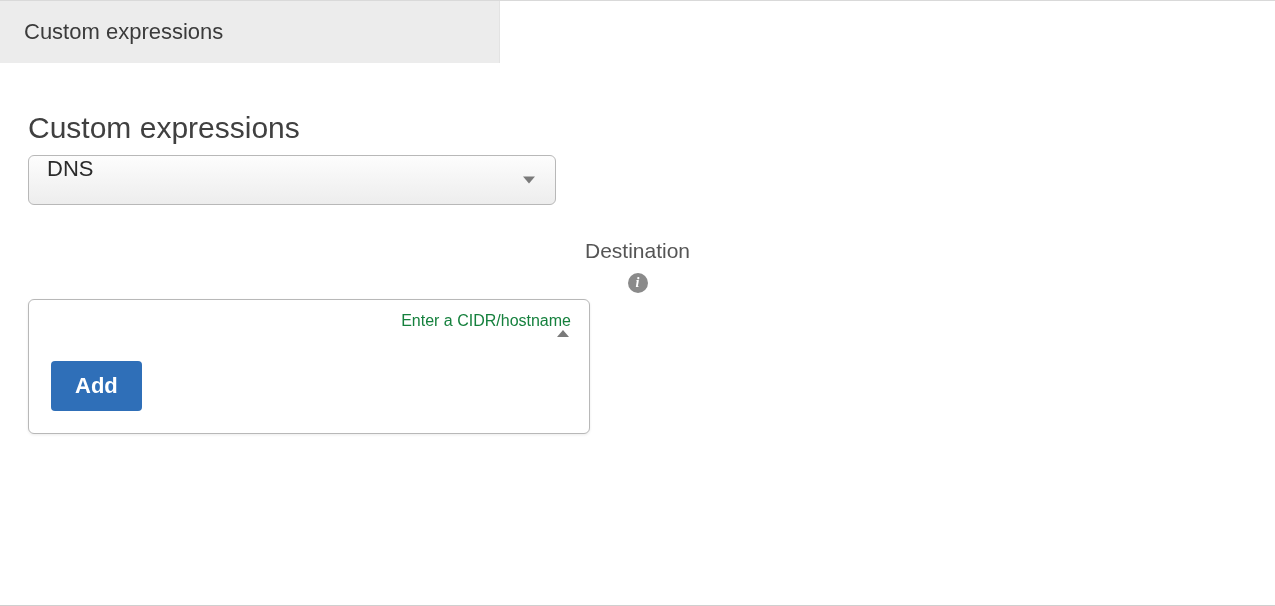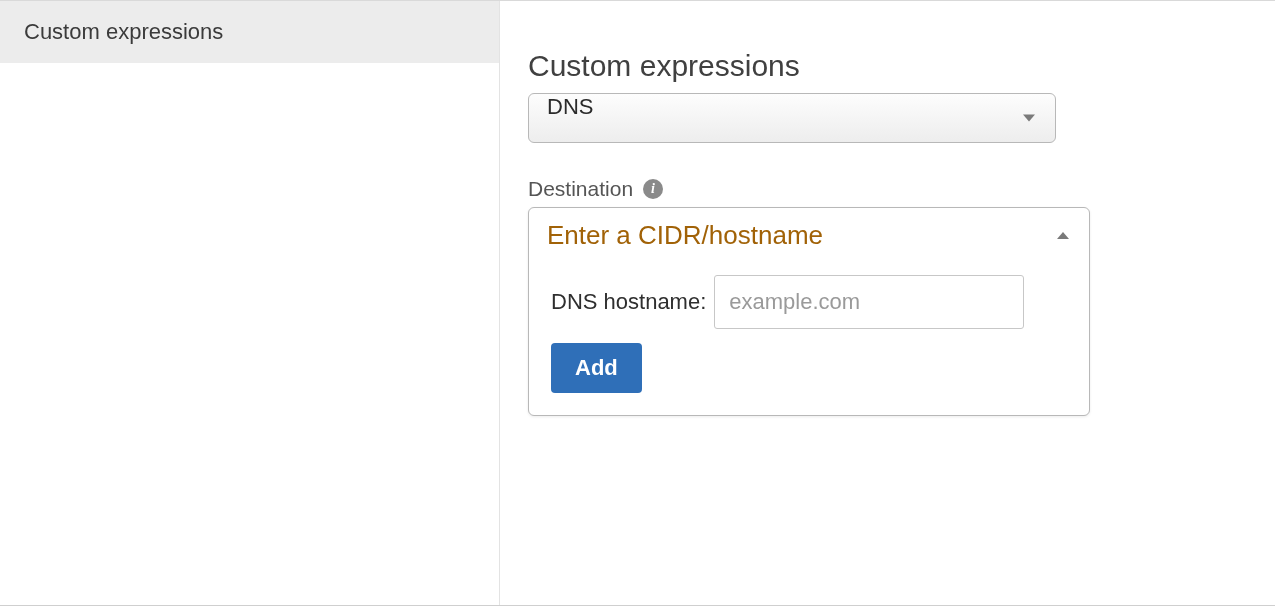--- a/index.html
+++ b/index.html
@@ -1,15 +1,15 @@
 <!DOCTYPE html>
 <html><head>
 <meta charset="utf-8">
 <style>
-  * { box-sizing: border-box; margin: 0; padding: 0; }
+  * { box-sizing: border-box; margin: 0; padding: 0; flex-direction: column; }
   html, body {
     font-family: -apple-system, BlinkMacSystemFont, "Segoe UI", Helvetica, Arial, sans-serif;
     background: #ffffff;
     color: #333;
     font-size: 16px;
     width: 1275px;
     height: 606px;
   }
   .page {
     width: 1275px;
@@ -94,24 +94,24 @@
   }
   .dest-panel {
     width: 562px;
     border: 1px solid #b8b8b8;
     border-radius: 6px;
     background: #ffffff;
     box-shadow: 0 1px 3px rgba(0,0,0,0.08);
   }
   .dest-header {
     padding: 12px 18px 10px 18px;
-    color: #a16207;
-    font-size: 26px;
+    color: #15803d;
+    font-size: 16px;
     display: flex;
-    align-items: center;
+    align-items: flex-end;
     justify-content: space-between;
     cursor: text;
   }
   .up-caret {
     width: 0; height: 0;
     border-left: 6px solid transparent;
     border-right: 6px solid transparent;
     border-bottom: 7px solid #7a7a7a;
     margin-right: 2px;
   }
@@ -175,22 +175,18 @@
       <span>Destination</span>
       <span class="info-icon">i</span>
     </div>
 
     <div class="dest-panel">
       <div class="dest-header">
         <span>Enter a CIDR/hostname</span>
         <span class="up-caret"></span>
       </div>
       <div class="dest-body">
-        <div class="hostname-row">
-          <span class="hostname-label">DNS hostname:</span>
-          <input type="text" class="hostname-input" placeholder="example.com" style="">
-        </div>
         <button class="add-btn">Add</button>
       </div>
     </div>
 
   </main>
 </div>
 
 </body></html>

